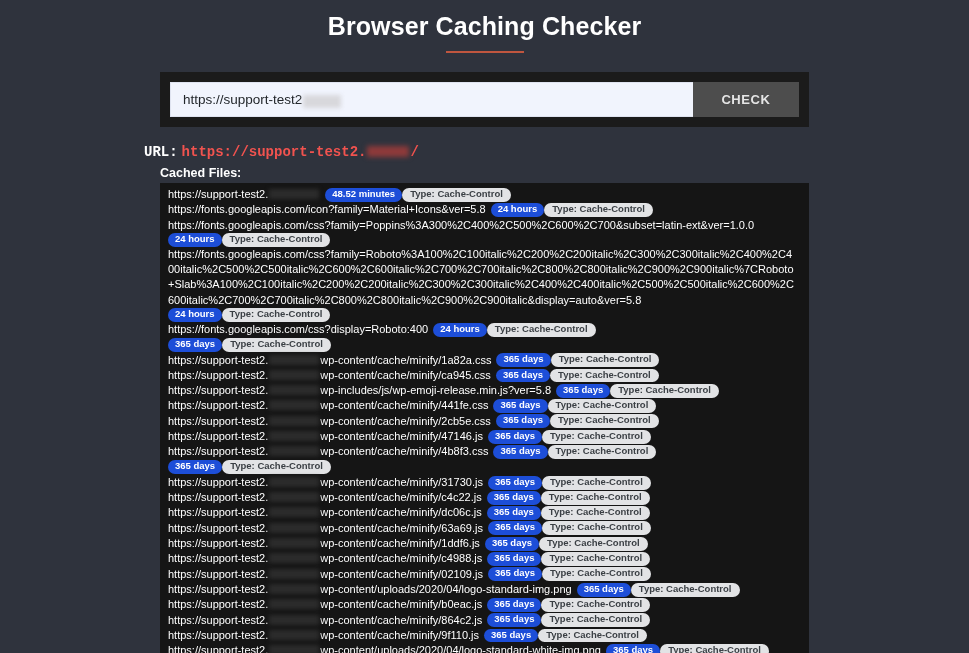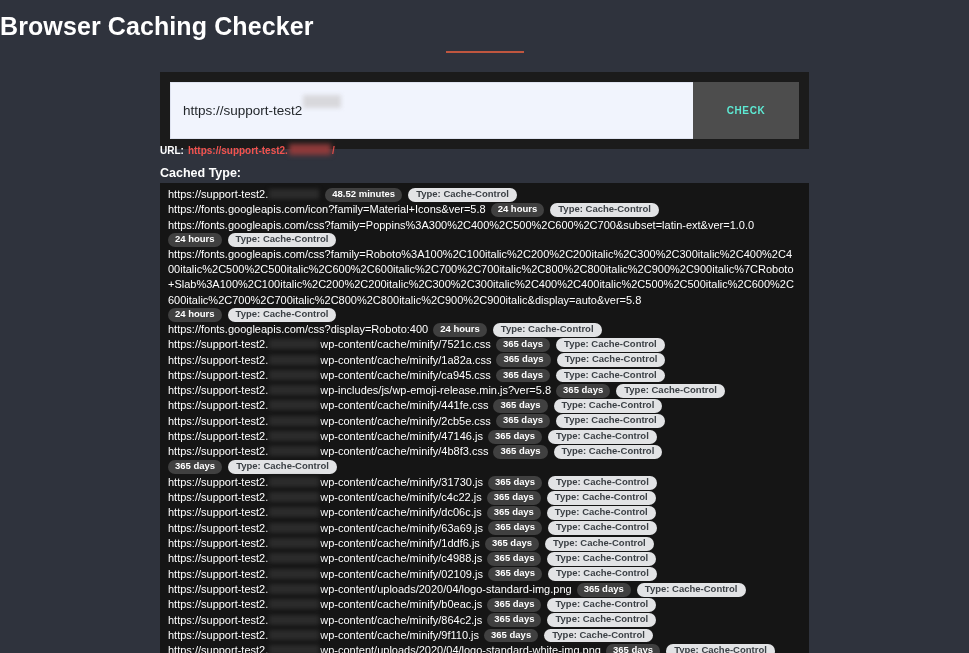--- a/index.html
+++ b/index.html
@@ -11,20 +11,21 @@
   }
   body {
     background: #2f333d;
     font-family: "Liberation Sans", "DejaVu Sans", sans-serif;
     color: #ffffff;
     -webkit-font-smoothing: antialiased;
   }
 
   
   .page-title-wrap {
+    text-align: center;
     padding-top: 12px;
   }
   .page-title {
     display: inline-block;
     font-size: 25px;
     font-weight: bold;
     letter-spacing: 0.1px;
     color: #ffffff;
     margin: 0;
     padding-bottom: 9px;
@@ -38,21 +39,21 @@
     margin: 0 auto;
     margin-top: 1px;
   }
 
   
   .form-panel {
     position: absolute;
     left: 160px;
     top: 72px;
     width: 649px;
-    height: 77px;
+    height: 55px;
     background: #1b1b1b;
     padding: 10px;
     display: flex;
     align-items: stretch;
   }
   .url-input {
     flex: 1 1 auto;
     background: #f1f4fd;
     border: 1px solid #dfe3f0;
     border-right: none;
@@ -60,47 +61,48 @@
     font-family: "Liberation Sans", "DejaVu Sans", sans-serif;
     font-size: 13.5px;
     padding: 0 12px;
     outline: none;
     min-width: 0;
   }
   .check-button {
     flex: 0 0 106px;
     background: #4d4d4d;
     border: none;
-    color: #5eead4;
+    color: #e5e5e5;
     font-family: "Liberation Sans", "DejaVu Sans", sans-serif;
-    font-size: 10px;
+    font-size: 13px;
     font-weight: bold;
     letter-spacing: 0.6px;
     cursor: pointer;
   }
   
   .redact-input {
     position: absolute;
     left: 303px;
     top: 95px;
     width: 38px;
     height: 13px;
     background: #d8d8dc;
     filter: blur(2.2px);
     pointer-events: none;
   }
 
   
   .url-line {
     position: absolute;
-    left: 160px;
+    left: 144px;
     top: 144px;
-    font-size: 10px;
+    font-size: 14px;
     font-weight: bold;
     white-space: nowrap;
+    font-family: Liberation Mono, monospace;
   }
   .url-label { color: #ffffff; }
   .url-value { color: #f1534f; margin-left: 4px; }
   .url-value .redact {
     display: inline-block;
     width: 42px;
     height: 11px;
     background: #8e3a3a;
     filter: blur(2.4px);
     vertical-align: -1px;
@@ -156,23 +158,22 @@
     display: inline-block;
     border-radius: 9px;
     padding: 1px 7px 2px 7px;
     font-size: 9.5px;
     line-height: 1.15;
     font-weight: bold;
     white-space: nowrap;
     vertical-align: 1px;
   }
   .badge-time {
-    background: #404040;
-    color: #ffffff;
-    margin-right: 6px;
+    background: #1d4ed8;
+    color: #ffffff;
   }
   .badge-type {
     background: #e2e3e5;
     color: #3a3f44;
     font-weight: bold;
     padding: 1px 8px 2px 8px;
   }
   
   .file-row.long .file-url { }
 </style>
@@ -187,21 +188,21 @@
 <div class="form-panel">
   <input class="url-input" type="text" placeholder="Enter URL" value="https://support-test2" style="">
   <button class="check-button">CHECK</button>
 </div>
 <div class="redact-input"></div>
 
 <div class="url-line">
   <span class="url-label">URL:</span><span class="url-value"><span>https://support-test2.</span><span class="redact"></span><span>/</span></span>
 </div>
 
-<div class="cached-heading">Cached Type:</div>
+<div class="cached-heading">Cached Files:</div>
 
 <div class="results-panel">
 
 <div class="file-row">
       <span class="file-url">https://support-test2.<span class="redact"></span></span>
       <span class="badge badge-time">48.52 minutes</span>
       <span class="badge badge-type">Type: Cache-Control</span>
     </div>
     <div class="file-row">
       <span class="file-url">https://fonts.googleapis.com/icon?family=Material+Icons&amp;ver=5.8</span>
@@ -217,21 +218,20 @@
       <span class="file-url">https://fonts.googleapis.com/css?family=Roboto%3A100%2C100italic%2C200%2C200italic%2C300%2C300italic%2C400%2C400italic%2C500%2C500italic%2C600%2C600italic%2C700%2C700italic%2C800%2C800italic%2C900%2C900italic%7CRoboto+Slab%3A100%2C100italic%2C200%2C200italic%2C300%2C300italic%2C400%2C400italic%2C500%2C500italic%2C600%2C600italic%2C700%2C700italic%2C800%2C800italic%2C900%2C900italic&amp;display=auto&amp;ver=5.8</span>
       <span class="badge badge-time">24 hours</span>
       <span class="badge badge-type">Type: Cache-Control</span>
     </div>
     <div class="file-row">
       <span class="file-url">https://fonts.googleapis.com/css?display=Roboto:400</span>
       <span class="badge badge-time">24 hours</span>
       <span class="badge badge-type">Type: Cache-Control</span>
     </div>
     <div class="file-row">
-      <span class="file-url">https://support-test2.<span class="redact"></span>wp-content/cache/minify/7521c.css</span>
       <span class="badge badge-time">365 days</span>
       <span class="badge badge-type">Type: Cache-Control</span>
     </div>
     <div class="file-row">
       <span class="file-url">https://support-test2.<span class="redact"></span>wp-content/cache/minify/1a82a.css</span>
       <span class="badge badge-time">365 days</span>
       <span class="badge badge-type">Type: Cache-Control</span>
     </div>
     <div class="file-row">
       <span class="file-url">https://support-test2.<span class="redact"></span>wp-content/cache/minify/ca945.css</span>

